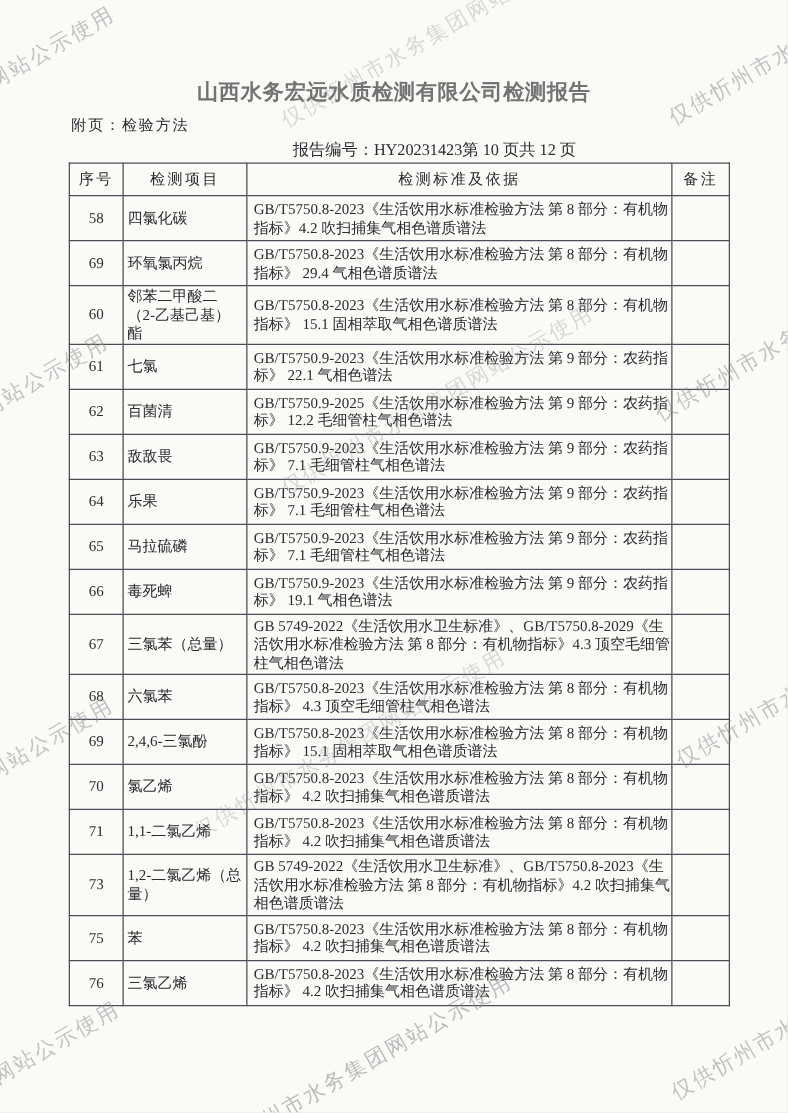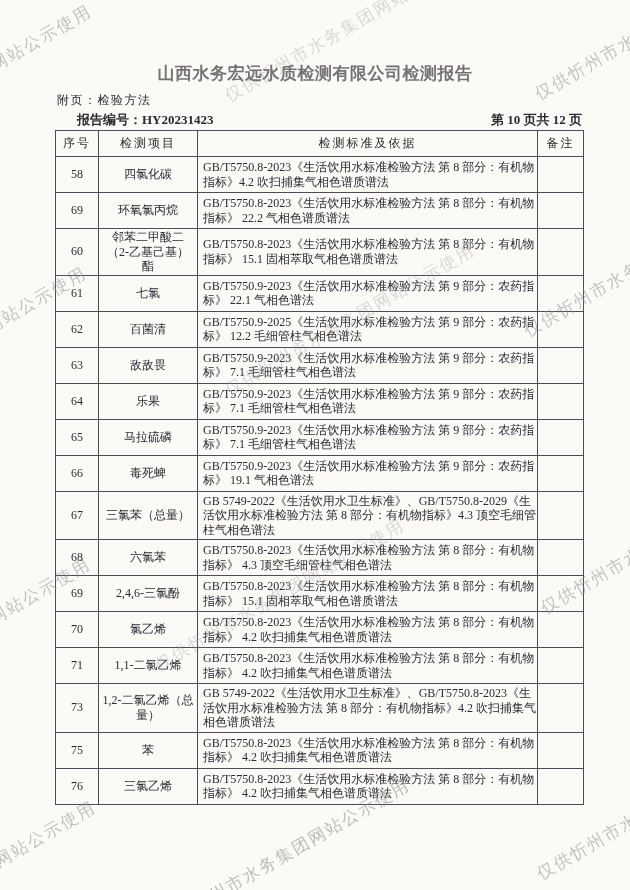--- a/index.html
+++ b/index.html
@@ -34,25 +34,24 @@
     letter-spacing:0.5px;
     color:#737373;
     z-index:2;
   }
   .appendix {
     position:absolute; top:92px; left:57px;
     font-size:12px; letter-spacing:1.5px;
     z-index:2;
   }
   .meta {
-    position:absolute; top:111px; left:77px; right:48px;
-    display:flex; justify-content:space-between; align-items:baseline;
+    position:absolute; top:111px; left:77px; right:12px;
+    display:flex; justify-content:center; align-items:baseline;
     font-size:13px;
     z-index:2;
-    font-weight:bold;
   }
   
   .tbl-wrap { position:absolute; top:130px; left:55px; z-index:2; }
   table.methods {
     border-collapse:collapse;
     table-layout:fixed;
     width:528px;
     background:transparent;
   }
   table.methods th, table.methods td {
@@ -62,21 +61,21 @@
     color:#2b2b31;
     overflow:hidden;
   }
   table.methods th {
     height:23px;
     text-align:center;
     letter-spacing:2px;
   }
   table.methods td { height:31px; }
   td.col-no   { text-align:center; }
-  td.col-item { text-align:center; line-height:14.5px; padding:1px 3px; }
+  td.col-item { text-align:left; line-height:14.5px; padding:1px 3px; }
   td.col-std  { text-align:left; line-height:14.5px; padding:2px 0 2px 5px; }
   td.col-remark { }
 </style>
 </head>
 <body>
 
 <div id="page">
 
   <div class="wm" style="left:-33px;  top:81px;">仅供忻州市水务集团网站公示使用</div>
   <div class="wm faint" style="left:350px;  top:26px;">仅供忻州市水务集团网站公示使用</div>
@@ -119,21 +118,21 @@
       <tbody>
           <tr>
             <td class="col-no">58</td>
             <td class="col-item">四氯化碳</td>
             <td class="col-std">GB/T5750.8-2023《生活饮用水标准检验方法 第 8 部分：有机物指标》4.2 吹扫捕集气相色谱质谱法</td>
             <td class="col-remark"></td>
           </tr>
           <tr>
             <td class="col-no">69</td>
             <td class="col-item">环氧氯丙烷</td>
-            <td class="col-std">GB/T5750.8-2023《生活饮用水标准检验方法 第 8 部分：有机物指标》 22.2 气相色谱质谱法</td>
+            <td class="col-std">GB/T5750.8-2023《生活饮用水标准检验方法 第 8 部分：有机物指标》 29.4 气相色谱质谱法</td>
             <td class="col-remark"></td>
           </tr>
           <tr>
             <td class="col-no">60</td>
             <td class="col-item">邻苯二甲酸二（2-乙基己基）酯</td>
             <td class="col-std">GB/T5750.8-2023《生活饮用水标准检验方法 第 8 部分：有机物指标》 15.1 固相萃取气相色谱质谱法</td>
             <td class="col-remark"></td>
           </tr>
           <tr>
             <td class="col-no">61</td>

